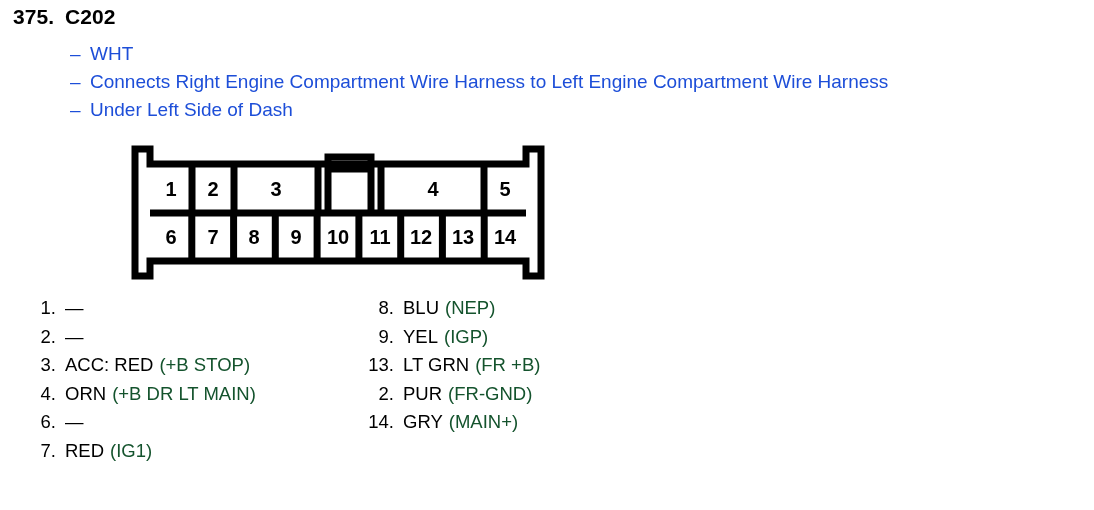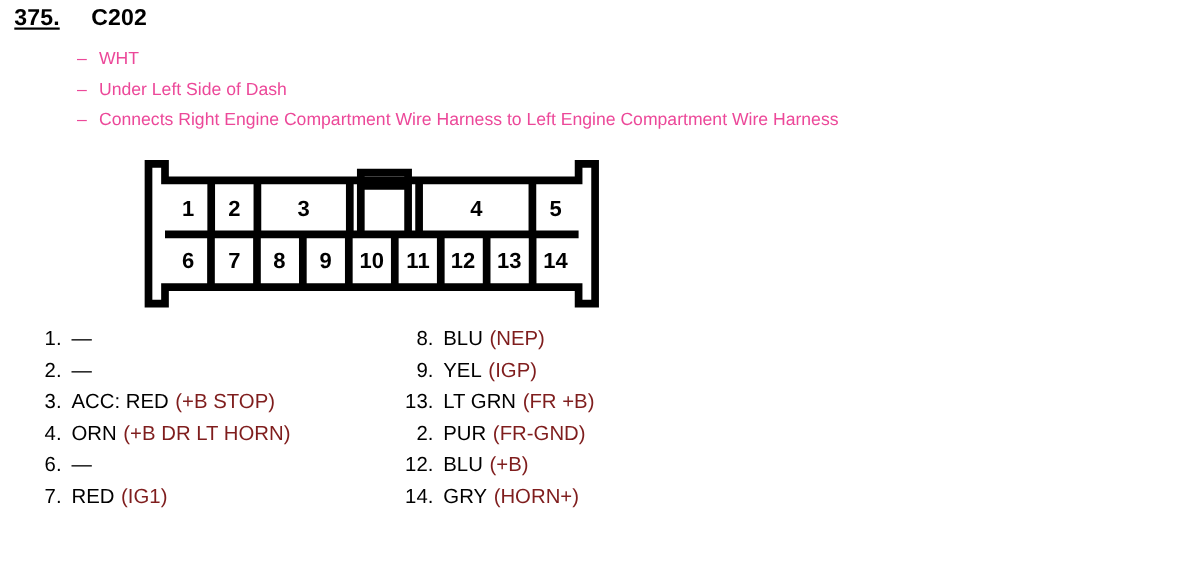--- a/index.html
+++ b/index.html
@@ -28,37 +28,36 @@
     left: 13px;
     top: 5px;
     font-size: 21px;
     font-weight: bold;
     letter-spacing: 0.1px;
     white-space: nowrap;
   }
   .title-num {
     display: inline-block;
     min-width: 46px;
-    text-decoration: underline;
   }
   .title-name {
     display: inline-block;
-    margin-left: 24px;
+    margin-left: 6px;
   }
 
   .bullets {
     position: absolute;
     left: 70px;
     top: 40px;
   }
   .bullet-line {
-    font-size: 16px;
+    font-size: 19px;
     line-height: 28px;
     white-space: nowrap;
-    color: #ec4899;
+    color: #1d4ed8;
   }
   .bullet-dash {
     display: inline-block;
     width: 20px;
   }
 
   
   .connector-wrap {
     position: absolute;
     left: 128px;
@@ -88,40 +87,40 @@
   .pin-idx {
     display: inline-block;
     width: 34px;
     text-align: right;
     margin-right: 9px;
   }
   .pin-color {
     color: #000000;
   }
   .pin-sig {
-    color: #7f1d1d;
+    color: #14532d;
     margin-left: 6px;
   }
 </style>
 </head>
 <body>
 
 <div class="header-block">
   <div class="title-row">
     <span class="title-num">375.</span><span class="title-name">C202</span>
   </div>
   <div class="bullets">
     <div class="bullet-line">
       <span class="bullet-dash">–</span><span>WHT</span>
     </div>
     <div class="bullet-line">
+      <span class="bullet-dash">–</span><span>Connects Right Engine Compartment Wire Harness to Left Engine Compartment Wire Harness</span>
+    </div>
+    <div class="bullet-line">
       <span class="bullet-dash">–</span><span>Under Left Side of Dash</span>
-    </div>
-    <div class="bullet-line">
-      <span class="bullet-dash">–</span><span>Connects Right Engine Compartment Wire Harness to Left Engine Compartment Wire Harness</span>
     </div>
   </div>
 </div>
 
 <div class="connector-wrap">
   <svg width="420" height="135" viewBox="0 0 420 135">
     <g fill="none" stroke="#000000" stroke-width="7" stroke-linecap="butt" stroke-linejoin="miter">
 
       <path d="M 7 4
                L 22 4
@@ -188,21 +187,21 @@
     <div class="pin-row">
       <span class="pin-idx">1.</span><span class="pin-color">—</span><span class="pin-sig"></span>
     </div>
     <div class="pin-row">
       <span class="pin-idx">2.</span><span class="pin-color">—</span><span class="pin-sig"></span>
     </div>
     <div class="pin-row">
       <span class="pin-idx">3.</span><span class="pin-color">ACC: RED</span><span class="pin-sig">(+B STOP)</span>
     </div>
     <div class="pin-row">
-      <span class="pin-idx">4.</span><span class="pin-color">ORN</span><span class="pin-sig">(+B DR LT HORN)</span>
+      <span class="pin-idx">4.</span><span class="pin-color">ORN</span><span class="pin-sig">(+B DR LT MAIN)</span>
     </div>
     <div class="pin-row">
       <span class="pin-idx">6.</span><span class="pin-color">—</span><span class="pin-sig"></span>
     </div>
     <div class="pin-row">
       <span class="pin-idx">7.</span><span class="pin-color">RED</span><span class="pin-sig">(IG1)</span>
     </div>
   </div>
 
   <div class="pin-col pin-col-right">
@@ -212,20 +211,17 @@
     <div class="pin-row">
       <span class="pin-idx">9.</span><span class="pin-color">YEL</span><span class="pin-sig">(IGP)</span>
     </div>
     <div class="pin-row">
       <span class="pin-idx">13.</span><span class="pin-color">LT GRN</span><span class="pin-sig">(FR +B)</span>
     </div>
     <div class="pin-row">
       <span class="pin-idx">2.</span><span class="pin-color">PUR</span><span class="pin-sig">(FR-GND)</span>
     </div>
     <div class="pin-row">
-      <span class="pin-idx">12.</span><span class="pin-color">BLU</span><span class="pin-sig">(+B)</span>
-    </div>
-    <div class="pin-row">
-      <span class="pin-idx">14.</span><span class="pin-color">GRY</span><span class="pin-sig">(HORN+)</span>
+      <span class="pin-idx">14.</span><span class="pin-color">GRY</span><span class="pin-sig">(MAIN+)</span>
     </div>
   </div>
 
 </div>
 
 </body></html>

